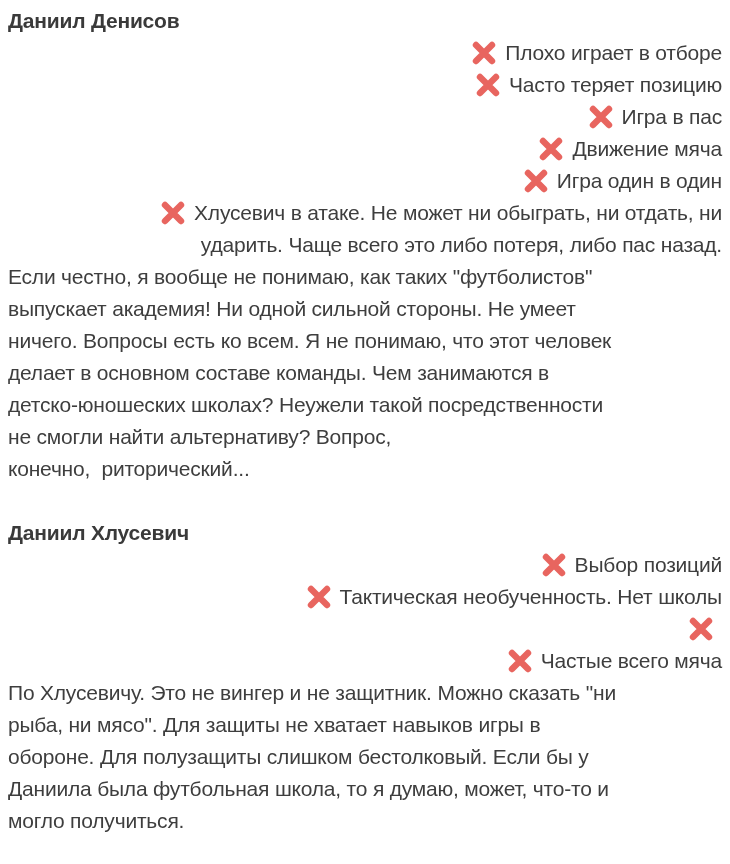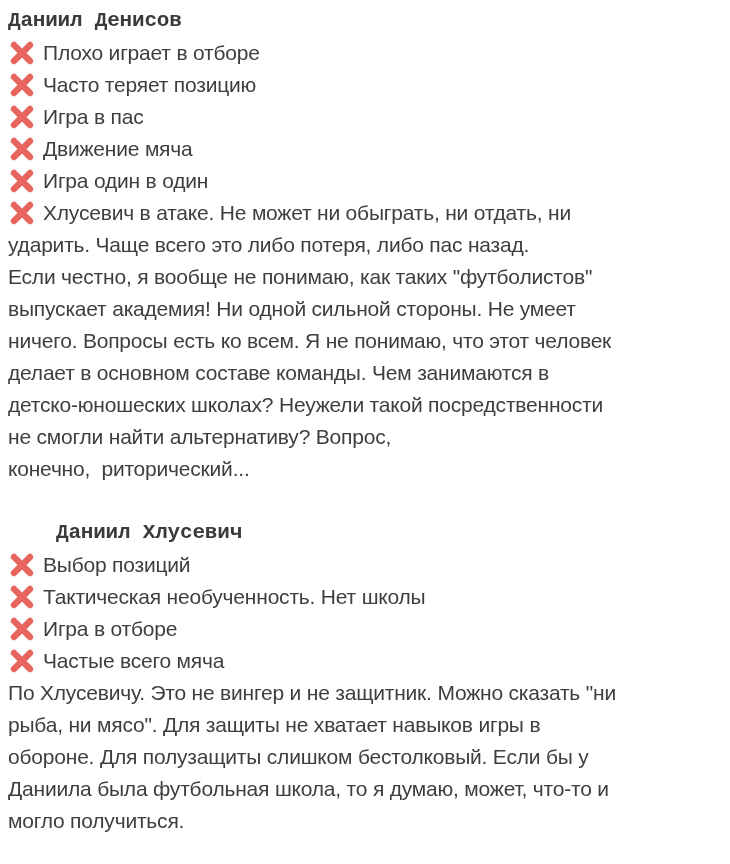--- a/index.html
+++ b/index.html
@@ -24,28 +24,27 @@
     font-family: "Liberation Sans", "DejaVu Sans", sans-serif;
     font-size: 21px;
     line-height: 32px;
     letter-spacing: -0.2px;
     color: var(--text-color);
   }
   .heading {
     font-weight: bold;
     color: var(--heading-color);
     line-height: 32px;
-    font-family: Liberation Mono, monospace;
   }
   .section-2 .heading {
     margin-top: 32px;
-    margin-left: 48px;
   }
   .item {
     line-height: 32px;
+    text-align: right;
   }
   .item-text,
   .paragraph {
     white-space: pre-wrap;
   }
   .icon {
     display: inline-block;
     vertical-align: -7px;
     margin-right: 7px;
   }
@@ -107,21 +106,21 @@
         </svg></span><span class="item-text">Выбор позиций</span>
   </div>
   <div class="item">
     <span class="icon"><svg width="28" height="28" viewBox="0 0 28 28">
           <path d="M6 6 L22 22 M22 6 L6 22" stroke="var(--cross-color)" stroke-width="6.4" stroke-linecap="round" fill="none"></path>
         </svg></span><span class="item-text">Тактическая необученность. Нет школы</span>
   </div>
   <div class="item">
     <span class="icon"><svg width="28" height="28" viewBox="0 0 28 28">
           <path d="M6 6 L22 22 M22 6 L6 22" stroke="var(--cross-color)" stroke-width="6.4" stroke-linecap="round" fill="none"></path>
-        </svg></span><span class="item-text">Игра в отборе</span>
+        </svg></span>
   </div>
   <div class="item">
     <span class="icon"><svg width="28" height="28" viewBox="0 0 28 28">
           <path d="M6 6 L22 22 M22 6 L6 22" stroke="var(--cross-color)" stroke-width="6.4" stroke-linecap="round" fill="none"></path>
         </svg></span><span class="item-text">Частые всего мяча</span>
   </div>
 
   <div class="paragraph">По Хлусевичу. Это не вингер и не защитник. Можно сказать "ни
 рыба, ни мясо". Для защиты не хватает навыков игры в
 обороне. Для полузащиты слишком бестолковый. Если бы у

